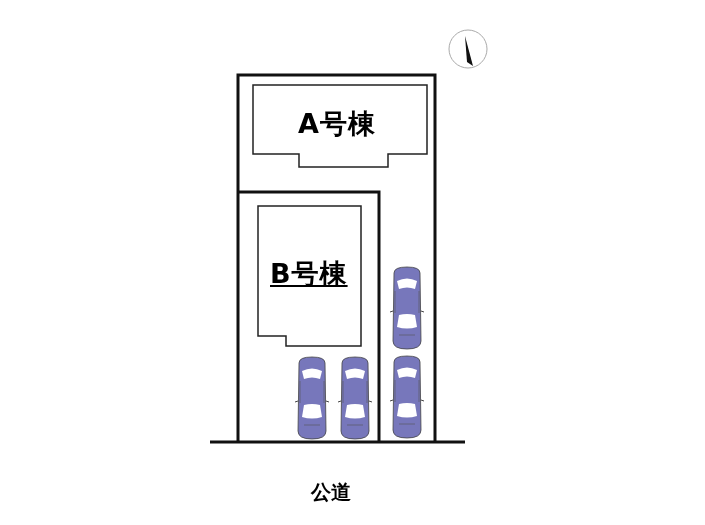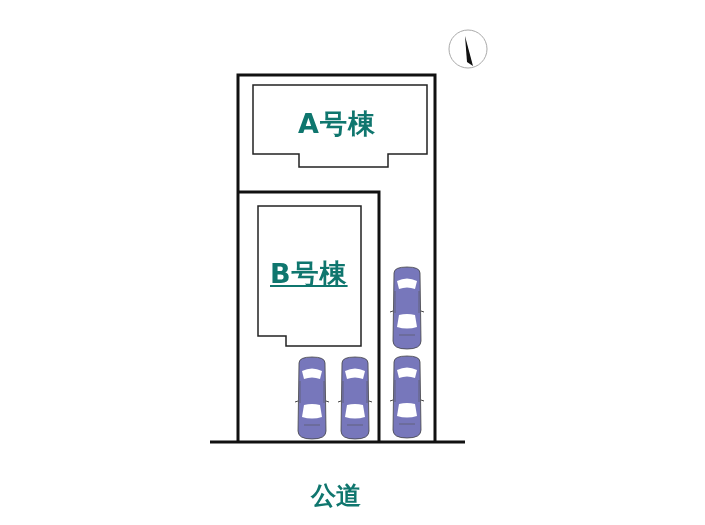--- a/index.html
+++ b/index.html
@@ -1,21 +1,21 @@
 <!DOCTYPE html>
 <html><head>
 <meta charset="utf-8">
 <style>
   html, body { margin:0; padding:0; background:#ffffff; }
   body { width:705px; height:525px; position:relative; overflow:hidden;
          font-family:"DejaVu Sans", "Liberation Sans", sans-serif; }
   svg { position:absolute; left:0; top:0; }
-  .label { position:absolute; font-weight:bold; color:#0f766e; white-space:nowrap; }
+  .label { position:absolute; font-weight:bold; color:#000000; white-space:nowrap; }
   .bldg-label { font-size:27px; letter-spacing:1px; }
-  .road-label { font-size:25px; }
+  .road-label { font-size:20px; }
 </style>
 </head>
 <body>
 
 <svg width="705" height="525" viewBox="0 0 705 525">
   <defs>
     <g id="car">
       <path d="M4,6 Q4,0 17,0 Q30,0 30,6 L31,74 Q31,82 17,82 Q3,82 3,74 Z" fill="#7777bb" stroke="#444" stroke-width="0.8"></path>
       <path d="M7,14 Q17,9 27,14 L25,22 Q17,19 9,22 Z" fill="#ffffff"></path>
       <path d="M9,48 Q17,46 25,48 L27,60 Q17,63 7,60 Z" fill="#ffffff"></path>

